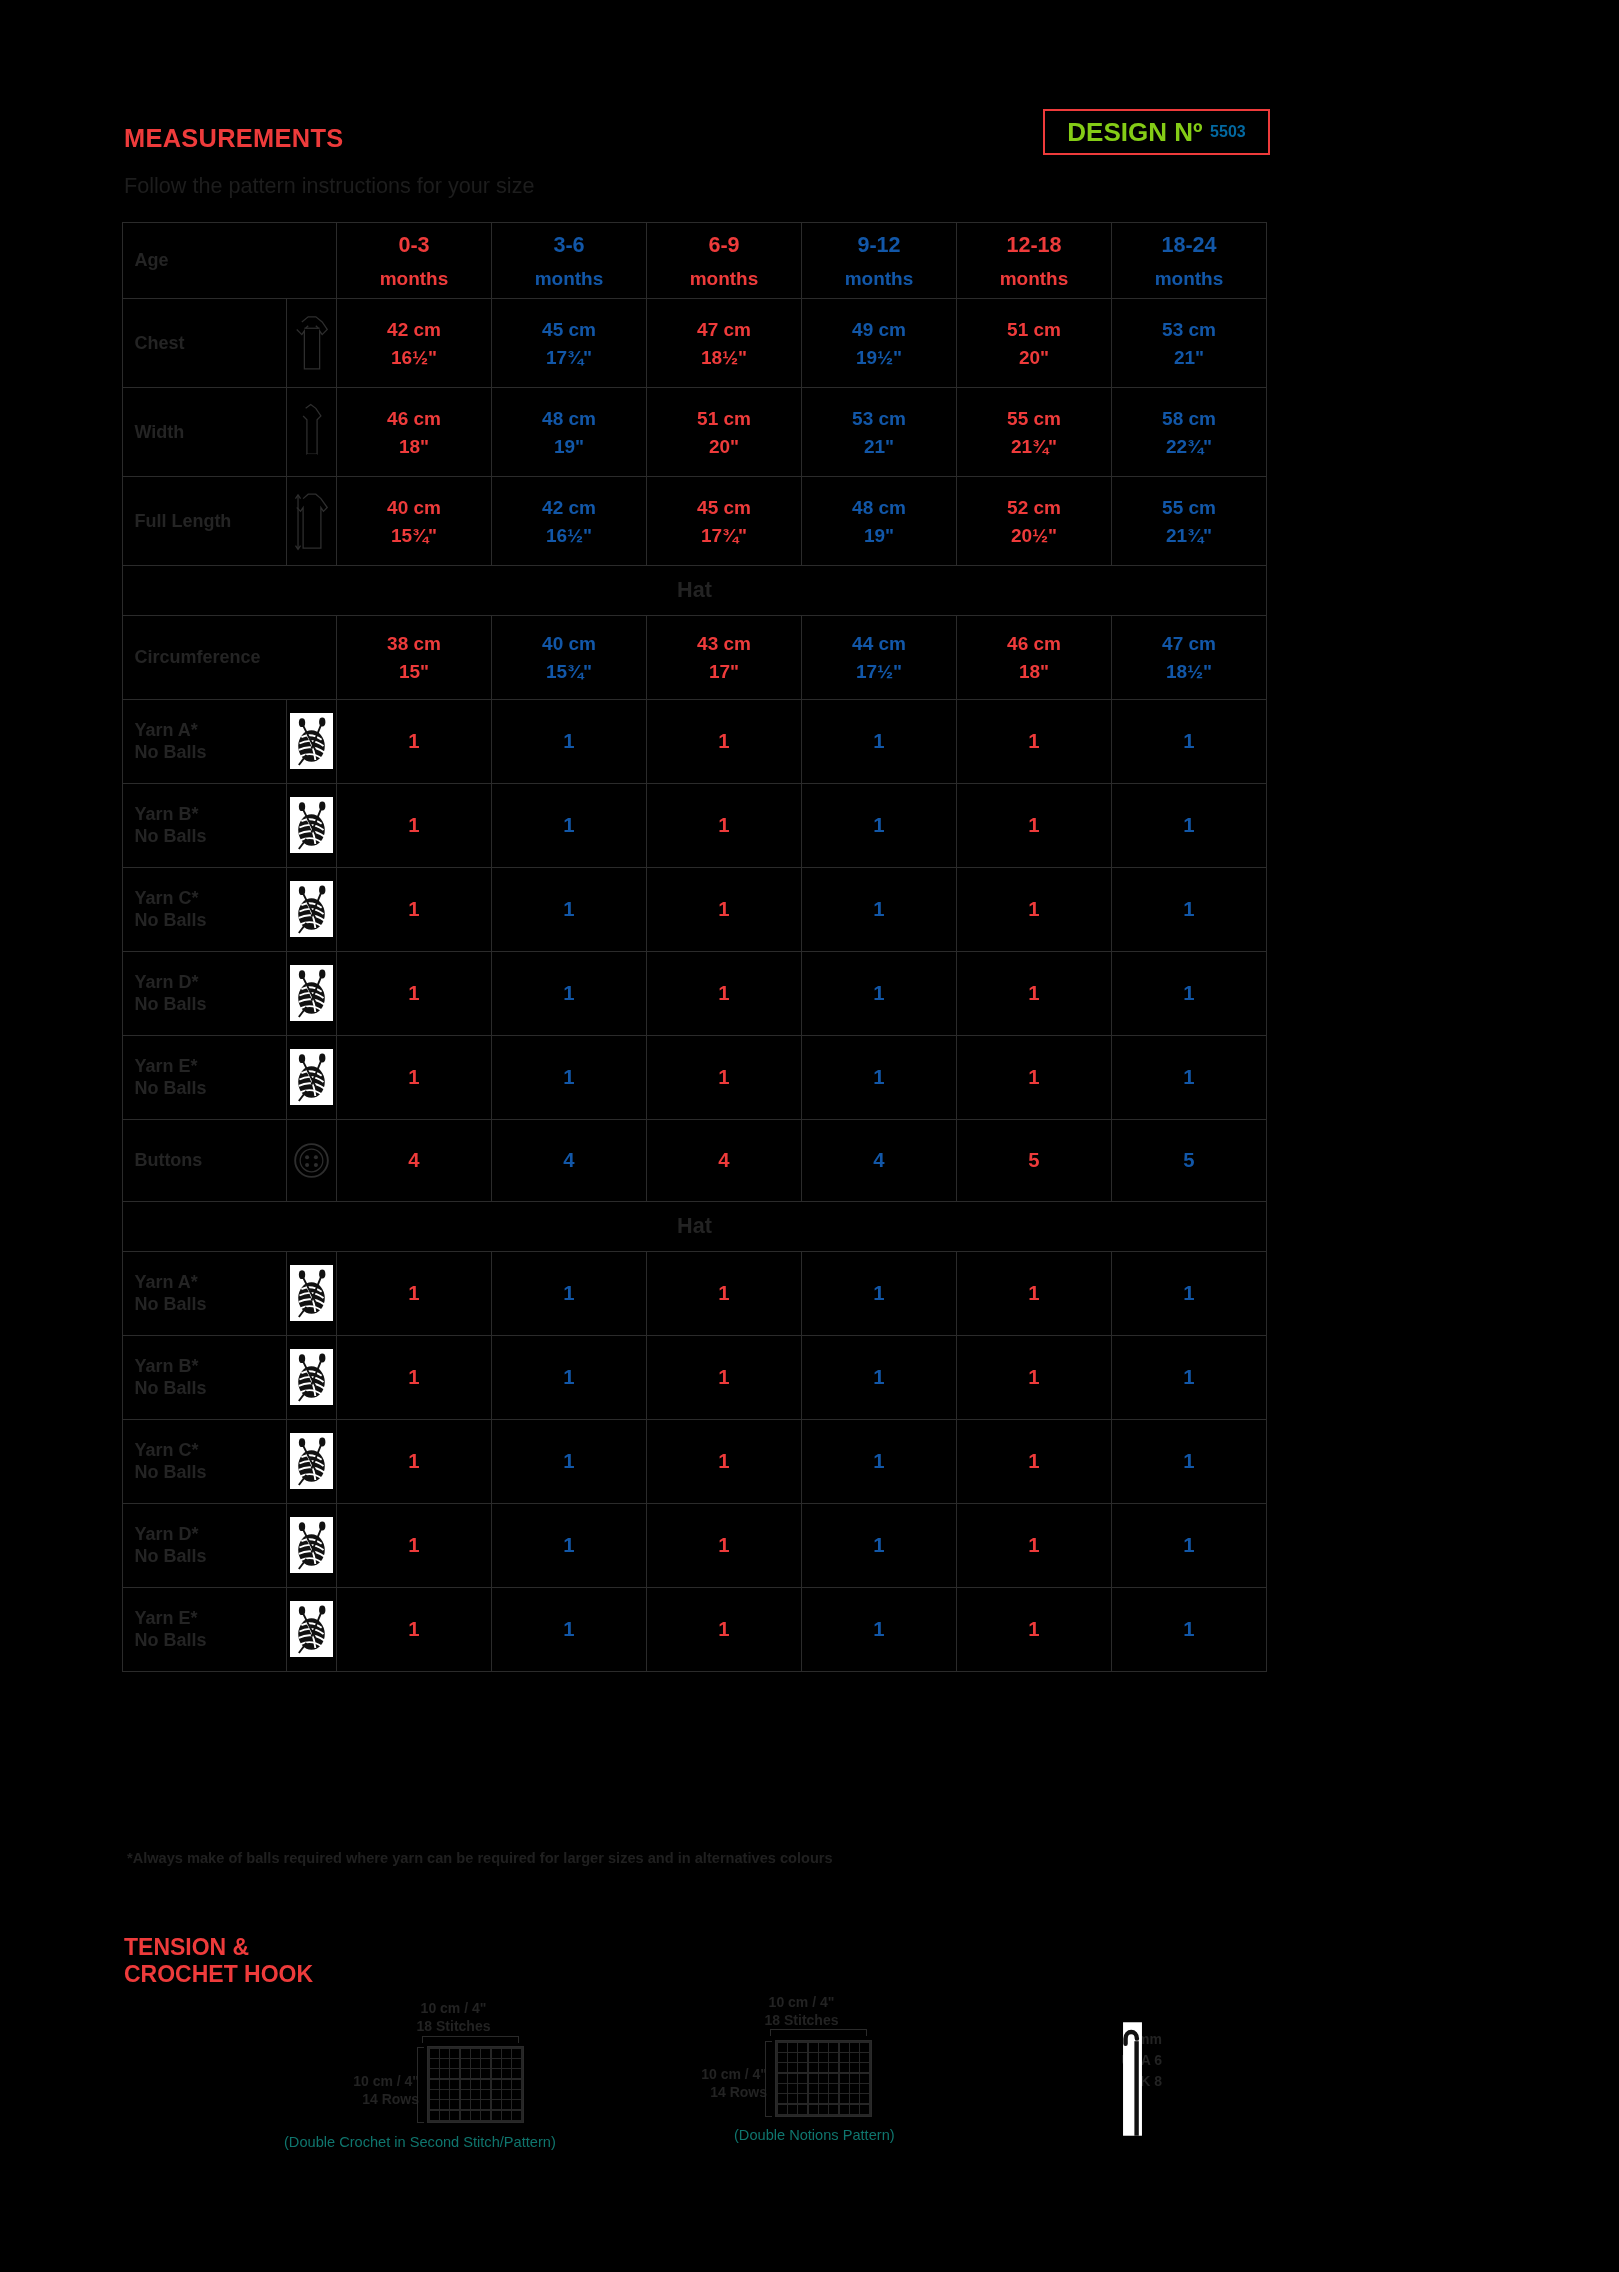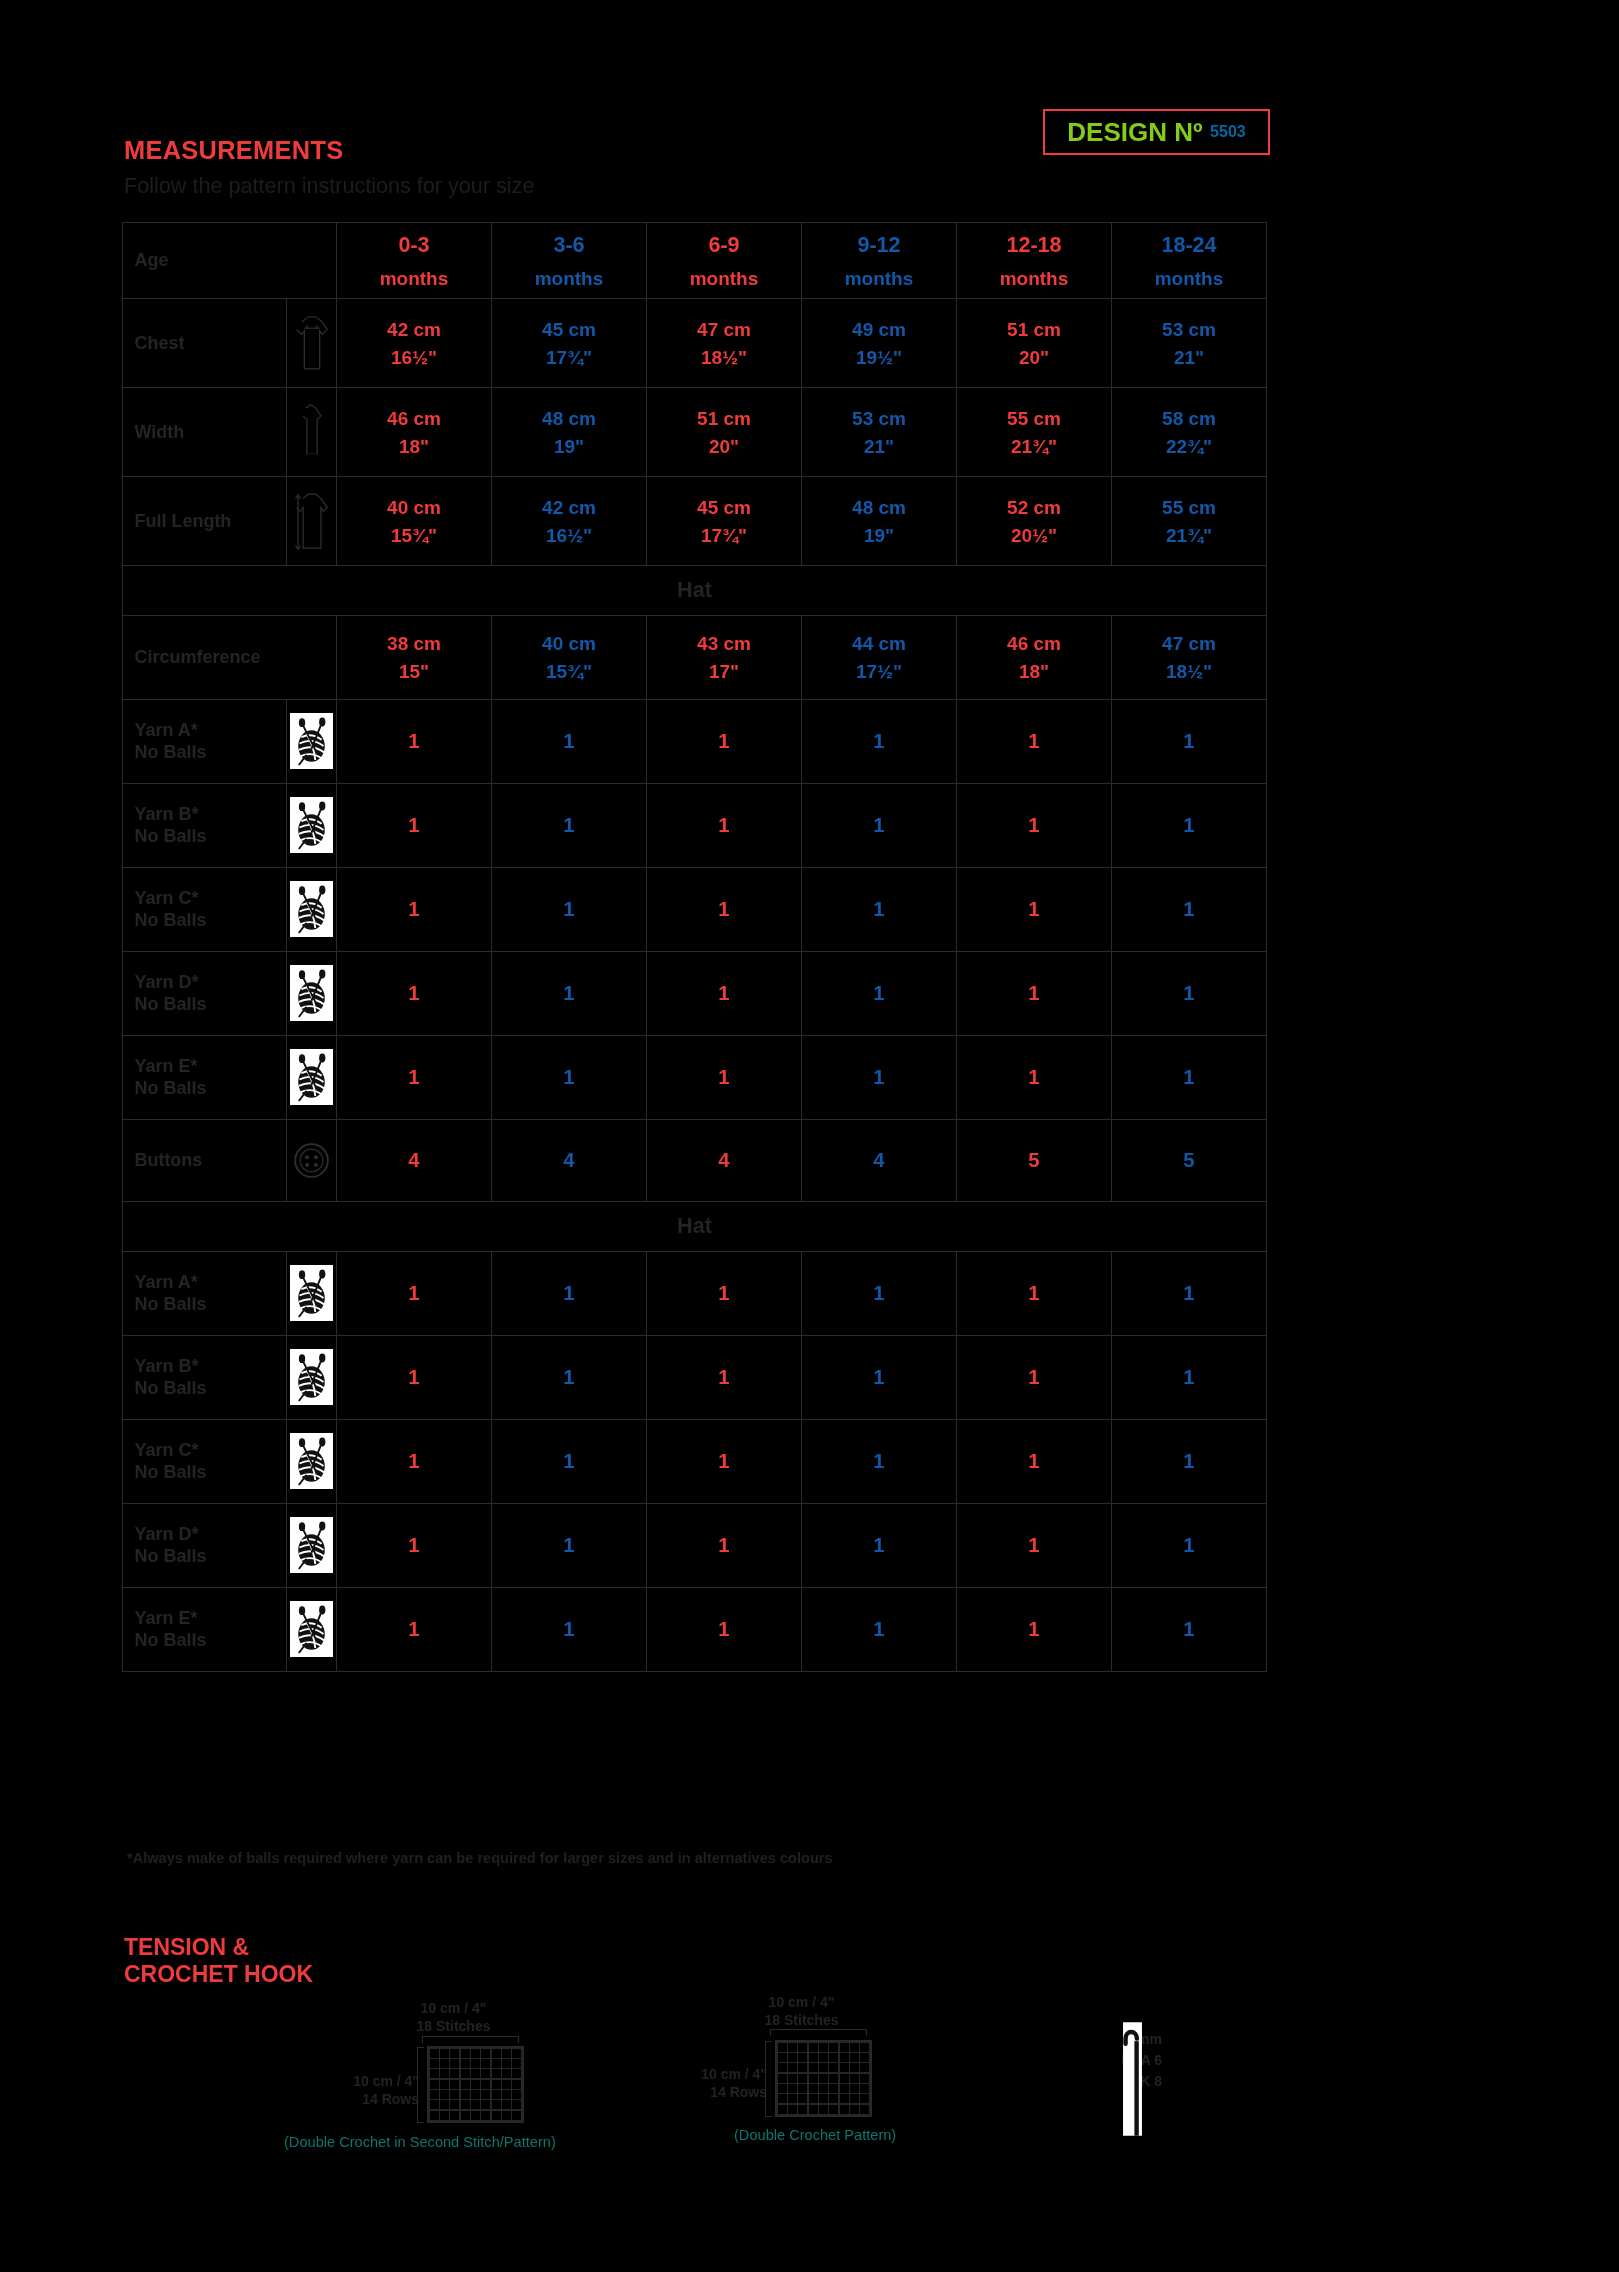--- a/index.html
+++ b/index.html
@@ -4,21 +4,21 @@
 <style>
   html,body{margin:0;padding:0;background:#000;}
   body{width:1620px;height:2273px;position:relative;overflow:hidden;
        font-family:"Liberation Sans",sans-serif;color:#262626;}
 
   
   #page{position:absolute;left:0;top:0;width:1620px;height:2273px;background:#000;}
 
   
   .sec-title{position:absolute;color:#ee3b3b;font-weight:bold;letter-spacing:0.3px;}
-  #measurements-title{left:124px;top:124px;font-size:25.4px;margin-top:12px;}
+  #measurements-title{left:124px;top:124px;font-size:25.4px;}
   #measurements-sub{position:absolute;left:124px;top:173px;font-size:21.6px;color:#1d1d1d;}
 
   #design-badge{position:absolute;left:1043px;top:109px;width:223px;height:42px;
                 border:2.5px solid #ee3b3b;display:flex;align-items:center;justify-content:center;gap:7.6px;}
   #design-badge .d-lbl{color:#84cc16;font-size:26px;font-weight:bold;}
   #design-badge .d-num{color:#0369a1;font-size:16px;font-weight:bold;}
 
   
   #mtable{position:absolute;left:122px;top:222px;width:1143px;border:1.9px solid #2b2b2b;
           border-collapse:collapse;table-layout:fixed;}
@@ -687,21 +687,21 @@
   <div class="swlbl" style="left:665px;top:2066px;width:102px;">
     <div>10 cm / 4"</div>
     <div>14 Rows</div>
   </div>
   <div class="swlbl" style="left:754px;top:1994px;width:95px;text-align:center;">
     <div>10 cm / 4"</div>
     <div>18 Stitches</div>
   </div>
   <div class="swbrkh" style="left:770px;top:2029px;width:95px;"></div>
   <div class="swbrkv" style="left:765px;top:2041px;height:74px;"></div>
-  <div class="swcap" style="left:734px;top:2127px;">(Double Crochet Pattern)</div>
+  <div class="swcap" style="left:734px;top:2127px;">(Double Notions Pattern)</div>
 
   <div id="hooklbl">
     <div>4mm</div>
     <div>USA 6</div>
     <div>UK 8</div>
   </div>
   <div id="hookbox">
     <svg width="29" height="114" viewBox="0 0 46 180">
       <rect x="8" y="0" width="30" height="180" fill="#ffffff"></rect>
       <path d="M30 26 C30 12 12 12 12 26 L12 34" stroke="#111" stroke-width="7" fill="none" stroke-linecap="round"></path>

